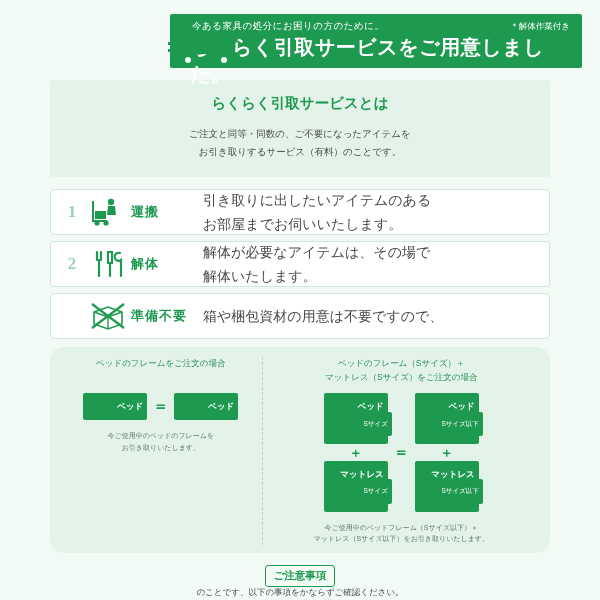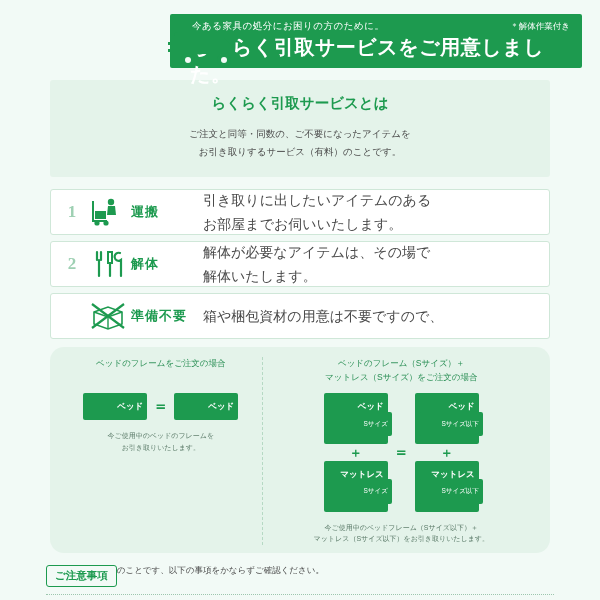--- a/index.html
+++ b/index.html
@@ -197,20 +197,22 @@
     line-height: 1.7;
     margin-top: 10px;
   }
 
   
   .notice {
     margin: 12px 28px 0 28px;
   }
   .notice-head {
     display: flex;
+    align-items: center;
+    flex-direction: column;
   }
   .notice-title {
     border: 1px solid #1d9a4f;
     border-radius: 3px;
     color: #1d9a4f;
     font-size: 10.5px;
     font-weight: bold;
     padding: 3px 8px;
     white-space: nowrap;
   }

